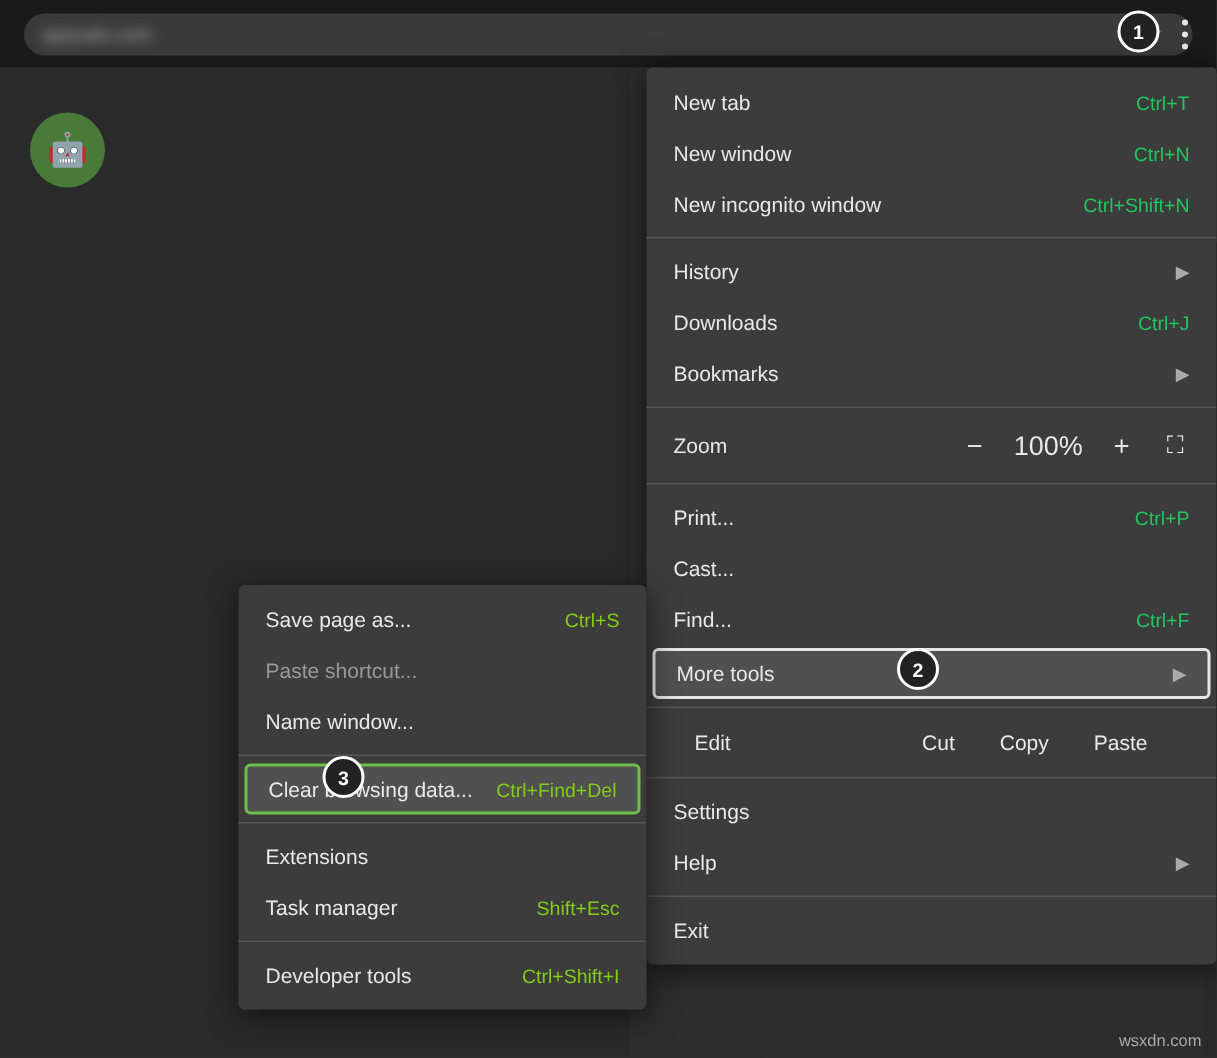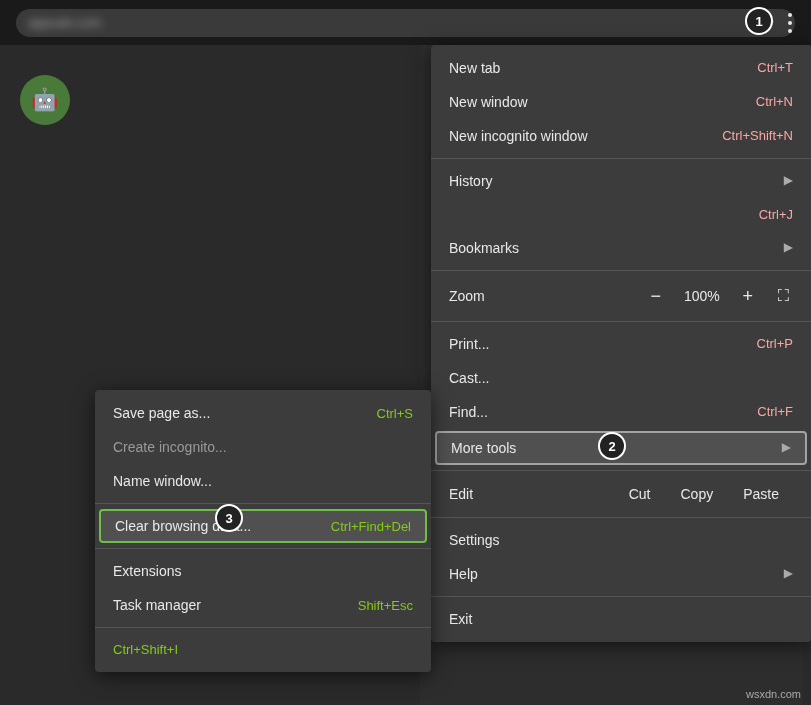--- a/index.html
+++ b/index.html
@@ -158,41 +158,42 @@
       width: 380px;
       background: #3c3c3c;
       border-radius: 4px;
       box-shadow: 0 4px 20px rgba(0,0,0,0.6);
       z-index: 50;
       padding: 6px 0;
     }
 
     .menu-item {
       display: flex;
+      align-items: center;
       padding: 9px 18px;
       cursor: pointer;
       position: relative;
       color: #e8e8e8;
     }
 
     .menu-item.highlighted {
       background: #505050;
-      border: 2px solid #a3a3a3;
+      border: 2px solid #e5e5e5;
       border-radius: 4px;
       margin: 2px 4px;
       padding: 7px 14px;
     }
 
     .menu-item-label {
       flex: 1;
       font-size: 14px;
     }
 
     .menu-item-shortcut {
-      color: #fca5a5;
+      color: #22c55e;
       font-size: 13px;
       margin-left: auto;
     }
 
     .menu-arrow {
       color: #aaa;
       font-size: 12px;
       margin-left: 8px;
     }
 
@@ -230,38 +231,38 @@
       color: #e8e8e8;
       font-size: 18px;
       cursor: pointer;
       display: flex;
       align-items: center;
       justify-content: center;
       border-radius: 50%;
     }
 
     .zoom-percent {
-      font-size: 14px;
+      font-size: 18px;
       color: #e8e8e8;
       min-width: 40px;
       text-align: center;
     }
 
     .zoom-fullscreen {
       font-size: 16px;
       color: #e8e8e8;
       cursor: pointer;
       padding: 2px 4px;
     }
 
     
     .edit-row {
       display: flex;
       align-items: center;
-      padding: 6px 18px;
+      padding: 6px 32px;
       gap: 0;
     }
 
     .edit-label {
       flex: 1;
       font-size: 14px;
       color: #e8e8e8;
     }
 
     .edit-btns {
@@ -277,21 +278,21 @@
       cursor: pointer;
       padding: 4px 14px;
       border-radius: 3px;
     }
 
     
     .sub-menu {
       position: absolute;
       top: 390px;
       right: 380px;
-      width: 336px;
+      width: 272px;
       background: #3c3c3c;
       border-radius: 4px;
       box-shadow: 0 4px 20px rgba(0,0,0,0.6);
       z-index: 60;
       padding: 6px 0;
     }
 
     .sub-menu-item {
       display: flex;
       align-items: center;
@@ -398,20 +399,21 @@
   </div>
 
   <div class="menu-separator"></div>
 
   <div class="menu-item">
     <span class="menu-item-label">History</span>
     <span class="menu-arrow">▶</span>
   </div>
 
   <div class="menu-item">
+    <span class="menu-item-label">Downloads</span>
     <span class="menu-item-shortcut">Ctrl+J</span>
   </div>
 
   <div class="menu-item">
     <span class="menu-item-label">Bookmarks</span>
     <span class="menu-arrow">▶</span>
   </div>
 
   <div class="menu-separator"></div>
 
@@ -477,21 +479,21 @@
 </div>
 
 <div class="sub-menu">
 
   <div class="sub-menu-item">
     <span class="sub-menu-item-label">Save page as...</span>
     <span class="sub-menu-item-shortcut">Ctrl+S</span>
   </div>
 
   <div class="sub-menu-item dimmed">
-    <span class="sub-menu-item-label">Create incognito...</span>
+    <span class="sub-menu-item-label">Paste shortcut...</span>
   </div>
 
   <div class="sub-menu-item">
     <span class="sub-menu-item-label">Name window...</span>
   </div>
 
   <div class="sub-menu-separator"></div>
 
   <div class="sub-menu-item active" style="border: 2px solid #6dbf4a; border-radius: 4px; margin: 2px 4px; padding: 7px 14px;">
     <span class="sub-menu-item-label">Clear browsing data...</span>
@@ -505,20 +507,21 @@
   </div>
 
   <div class="sub-menu-item">
     <span class="sub-menu-item-label">Task manager</span>
     <span class="sub-menu-item-shortcut">Shift+Esc</span>
   </div>
 
   <div class="sub-menu-separator"></div>
 
   <div class="sub-menu-item">
+    <span class="sub-menu-item-label">Developer tools</span>
     <span class="sub-menu-item-shortcut">Ctrl+Shift+I</span>
   </div>
 
 </div>
 
 <div class="badge-circle badge-2">2</div>
 
 <div class="badge-circle badge-3">3</div>
 
 <div class="scrollbar">

